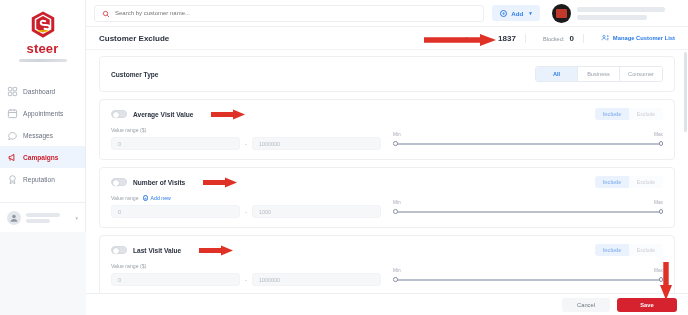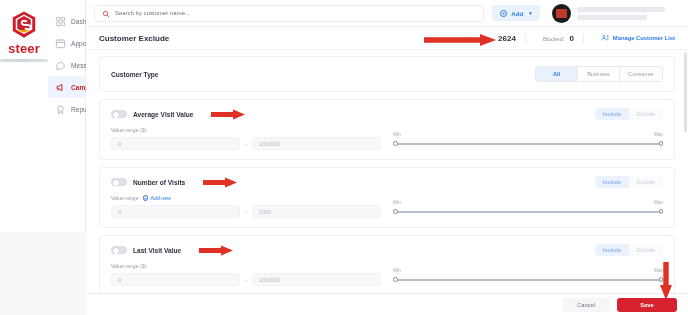--- a/index.html
+++ b/index.html
@@ -8,21 +8,21 @@
     font-family: "Liberation Sans", sans-serif;
     background: #ffffff;
     overflow: hidden;
   }
   #app { position: relative; width: 688px; height: 315px; display: flex; background: #f7f8fa; }
 
   
   .sidebar {
     width: 86px; height: 232px; background: #ffffff;
     border-right: 1px solid #e9ecf0;
-    display: flex; flex-direction: row; flex: 0 0 86px;
+    display: flex; flex-direction: column; flex: 0 0 86px;
     position: relative;
   }
   .brand { padding: 10px 0 8px; display: flex; flex-direction: column; align-items: center; }
   .logo-mark { width: 30px; height: 30px; position: relative; }
   .brand-name { font-size: 13px; font-weight: 700; color: #cc1f2c; letter-spacing: .2px; margin-top: 1px; }
   .brand-sub {
     margin-top: 3px; width: 48px; height: 3px; border-radius: 2px;
     background: linear-gradient(90deg,#d9dde3 0%, #cfd4db 40%, #dfe3e8 100%);
   }
   .nav { margin-top: 10px; display: flex; flex-direction: column; }
@@ -298,21 +298,21 @@
             <span class="rb b"></span>
         </span>
       </div>
     </div>
 
     <div class="page-head">
       <div class="page-title">Customer Exclude</div>
       <div class="head-spacer"></div>
       <div class="stat">
         <span class="stat-label">Customers:</span>
-        <span class="stat-value">2624</span>
+        <span class="stat-value">1837</span>
       </div>
       <div class="stat">
         <span class="stat-label">Blocked:</span>
         <span class="stat-value">0</span>
       </div>
       <div class="manage-link">
         <span>
           <svg viewBox="0 0 16 16" width="8" height="8">
               <circle cx="6" cy="5" r="2.3"></circle>
               <path d="M1.8 12.5c0-2.4 1.9-3.7 4.2-3.7s4.2 1.3 4.2 3.7"></path>

